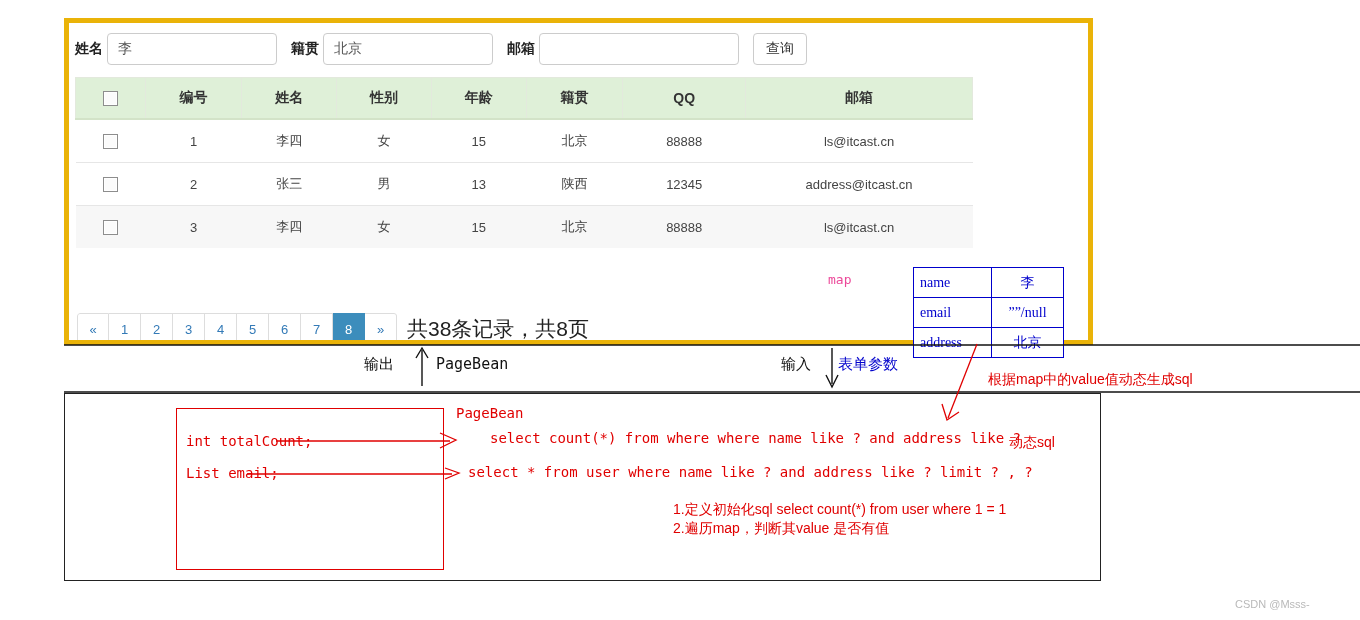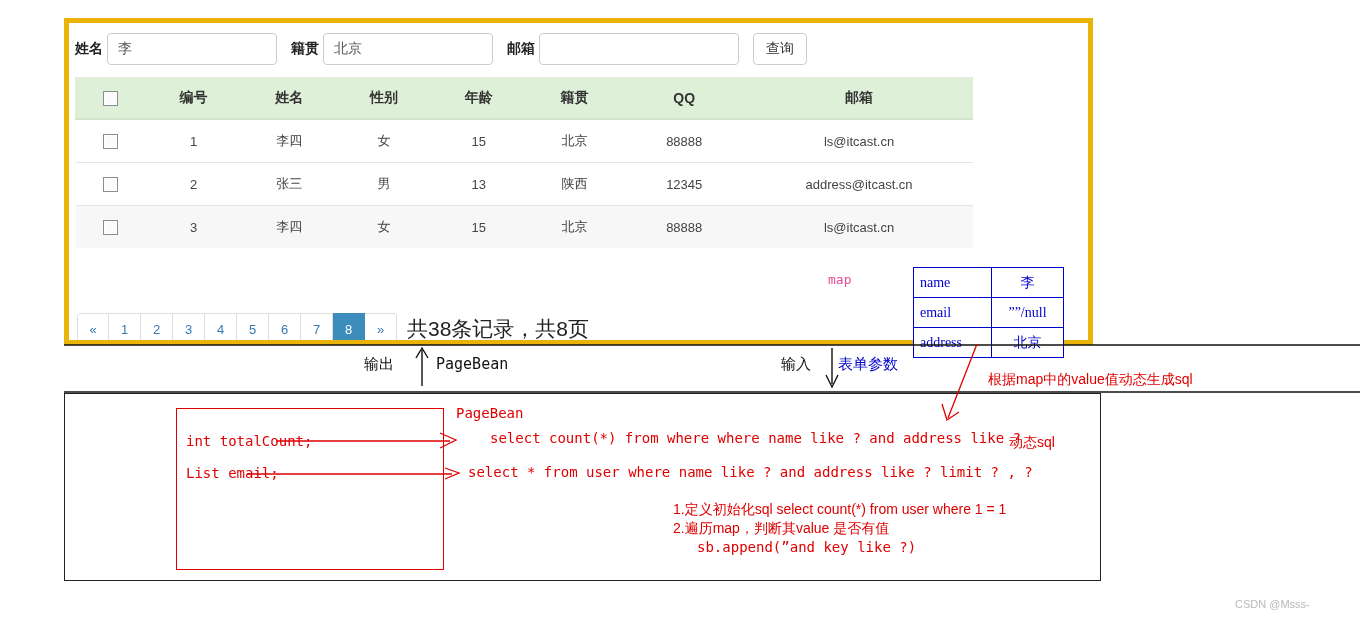--- a/index.html
+++ b/index.html
@@ -435,21 +435,20 @@
     <div class="code-red fld-list">List email;</div>
 
     <div class="lbl-pagebean-box">PageBean</div>
     <div class="code-red sql-count">select count(*) from where where name like ? and address like ?</div>
     <div class="code-red sql-list">select * from user where name like ? and address like ? limit ? , ?</div>
     <div class="lbl-dynamic">动态sql</div>
 
     <div class="note-list">
       <div>1.定义初始化sql select count(*) from user where 1 = 1</div>
       <div>2.遍历map，判断其value 是否有值</div>
-      <div class="note-indent mono">sb.append(”and  key like ?)</div>
     </div>
   </div>
 
   <svg class="overlay" viewBox="0 0 1360 620" xmlns="http://www.w3.org/2000/svg">
 
     <line x1="64" y1="345" x2="1360" y2="345" stroke="#111" stroke-width="1.4"></line>
     <line x1="64" y1="392" x2="1360" y2="392" stroke="#111" stroke-width="1.4"></line>
 
     <line x1="422" y1="386" x2="422" y2="350" stroke="#111" stroke-width="1.4"></line>
     <polyline points="416,358 422,348 428,358" fill="none" stroke="#111" stroke-width="1.4"></polyline>

